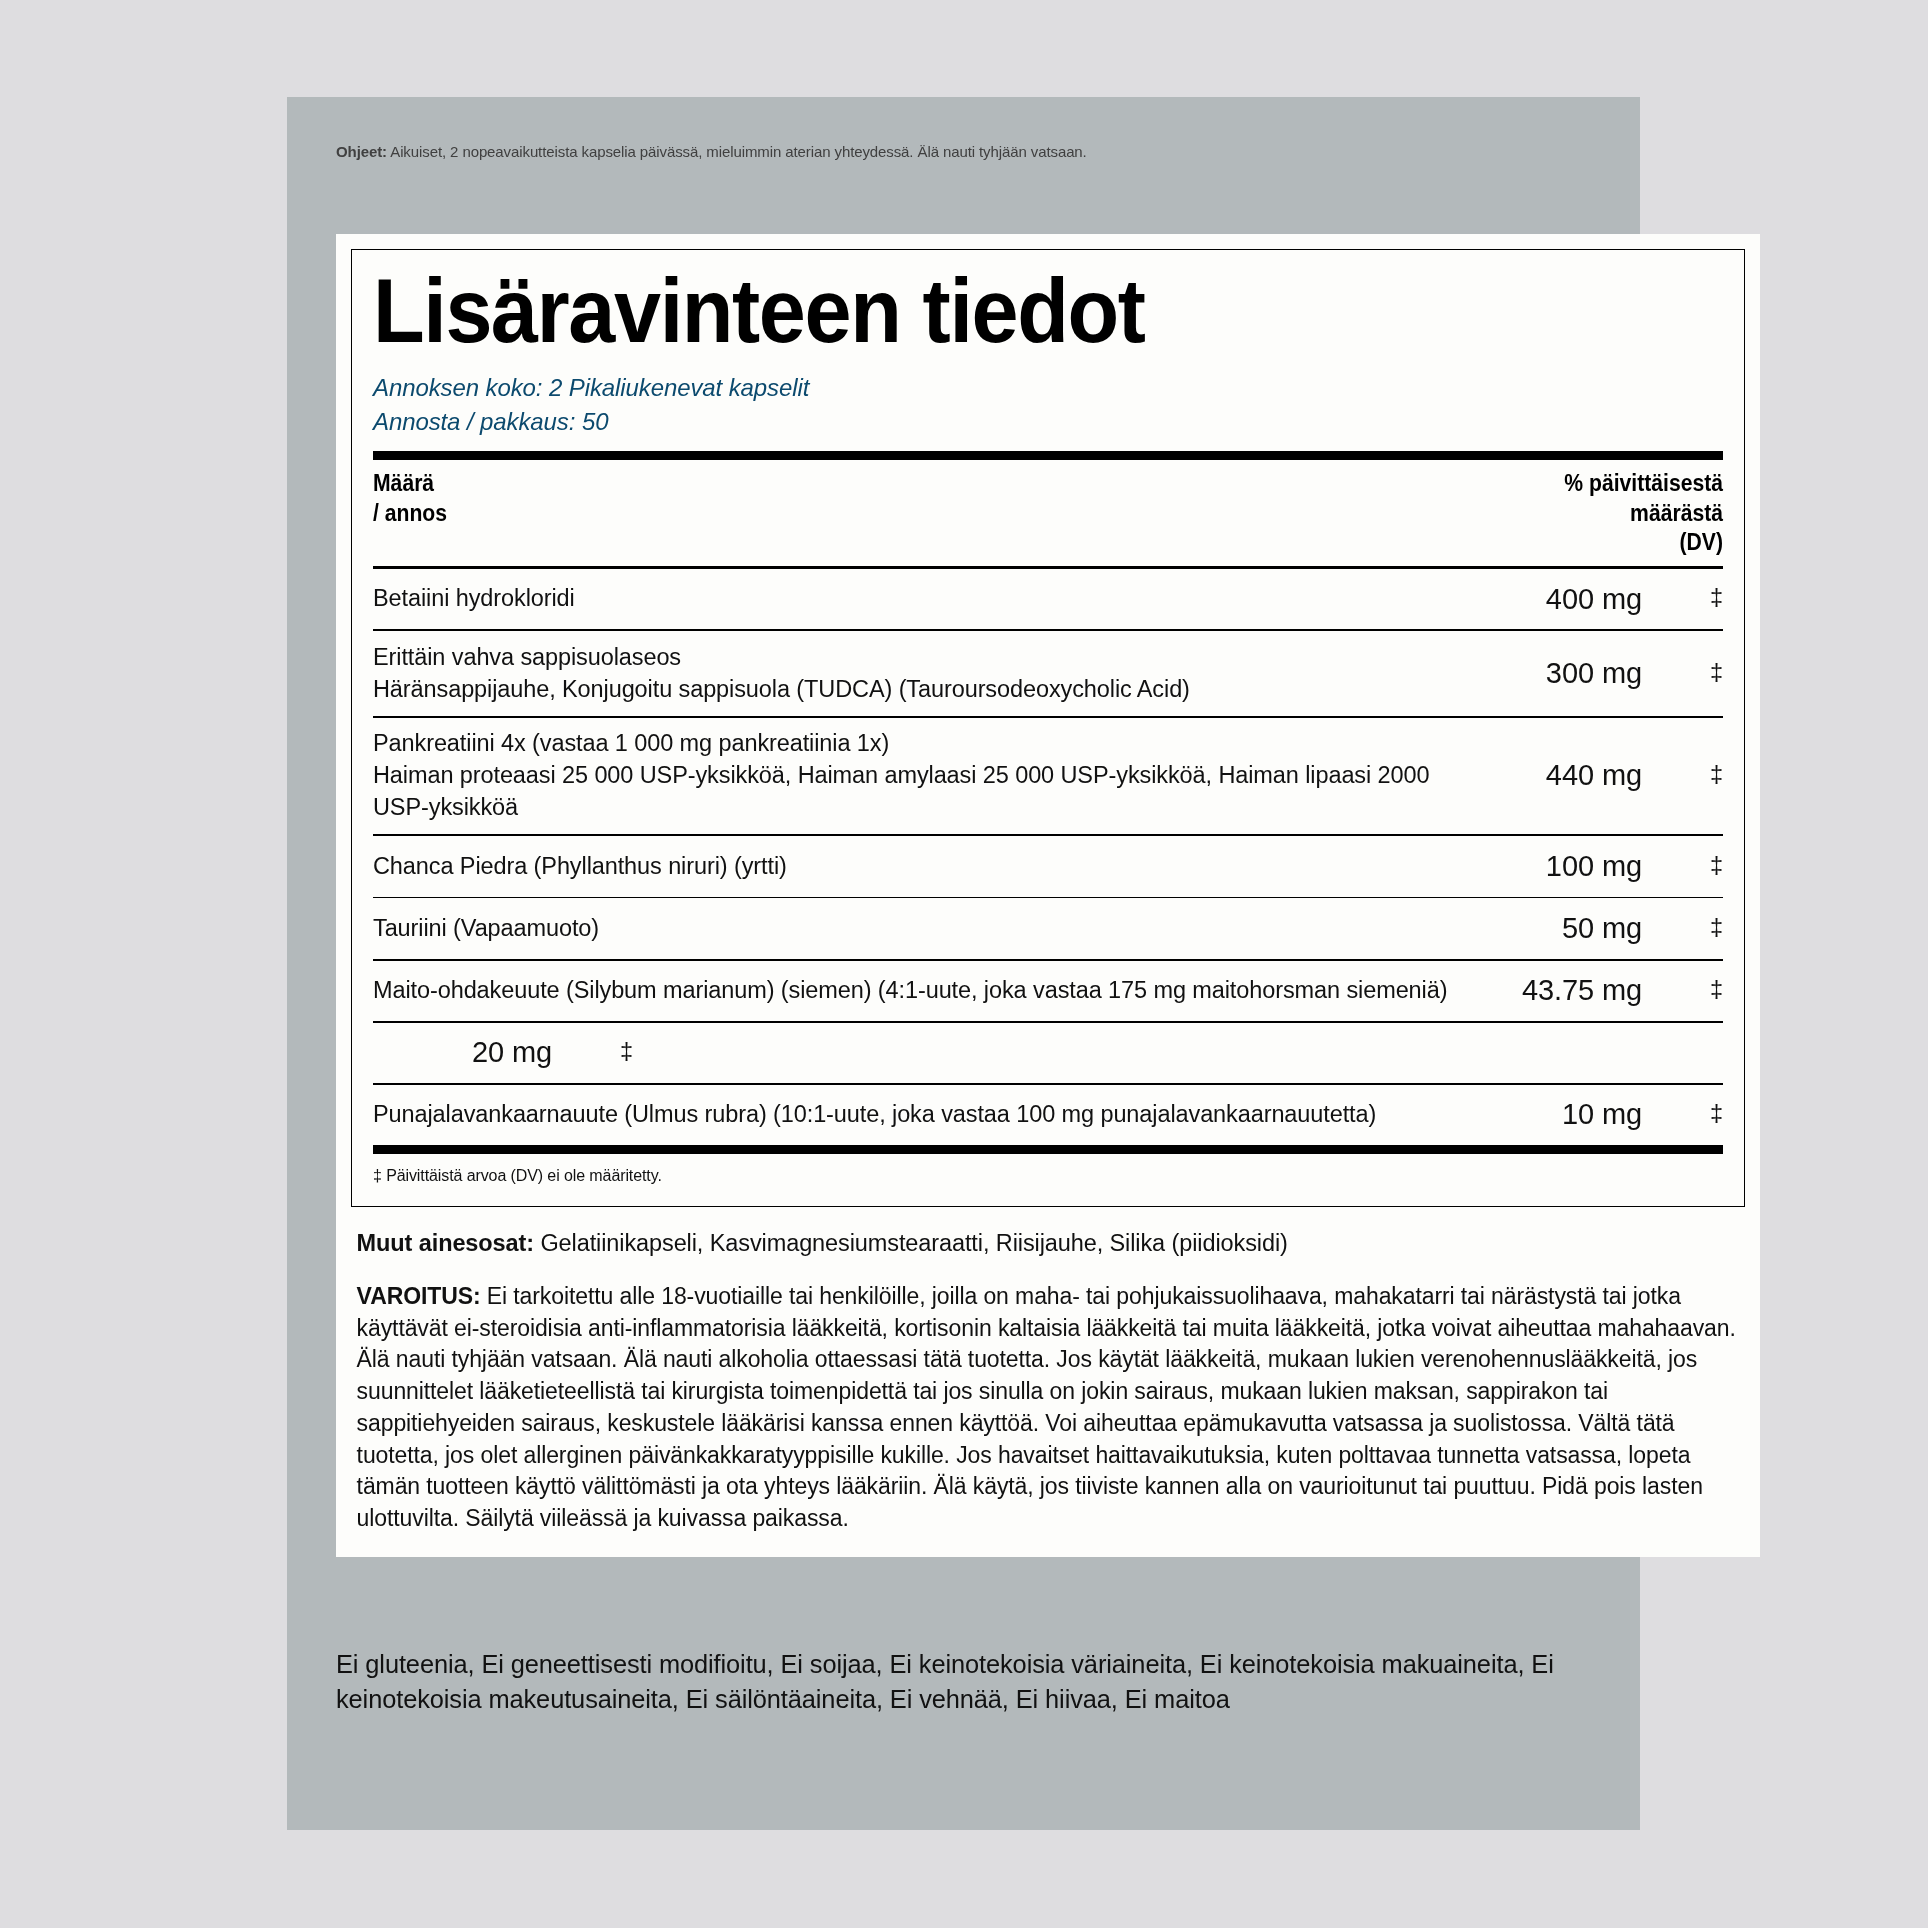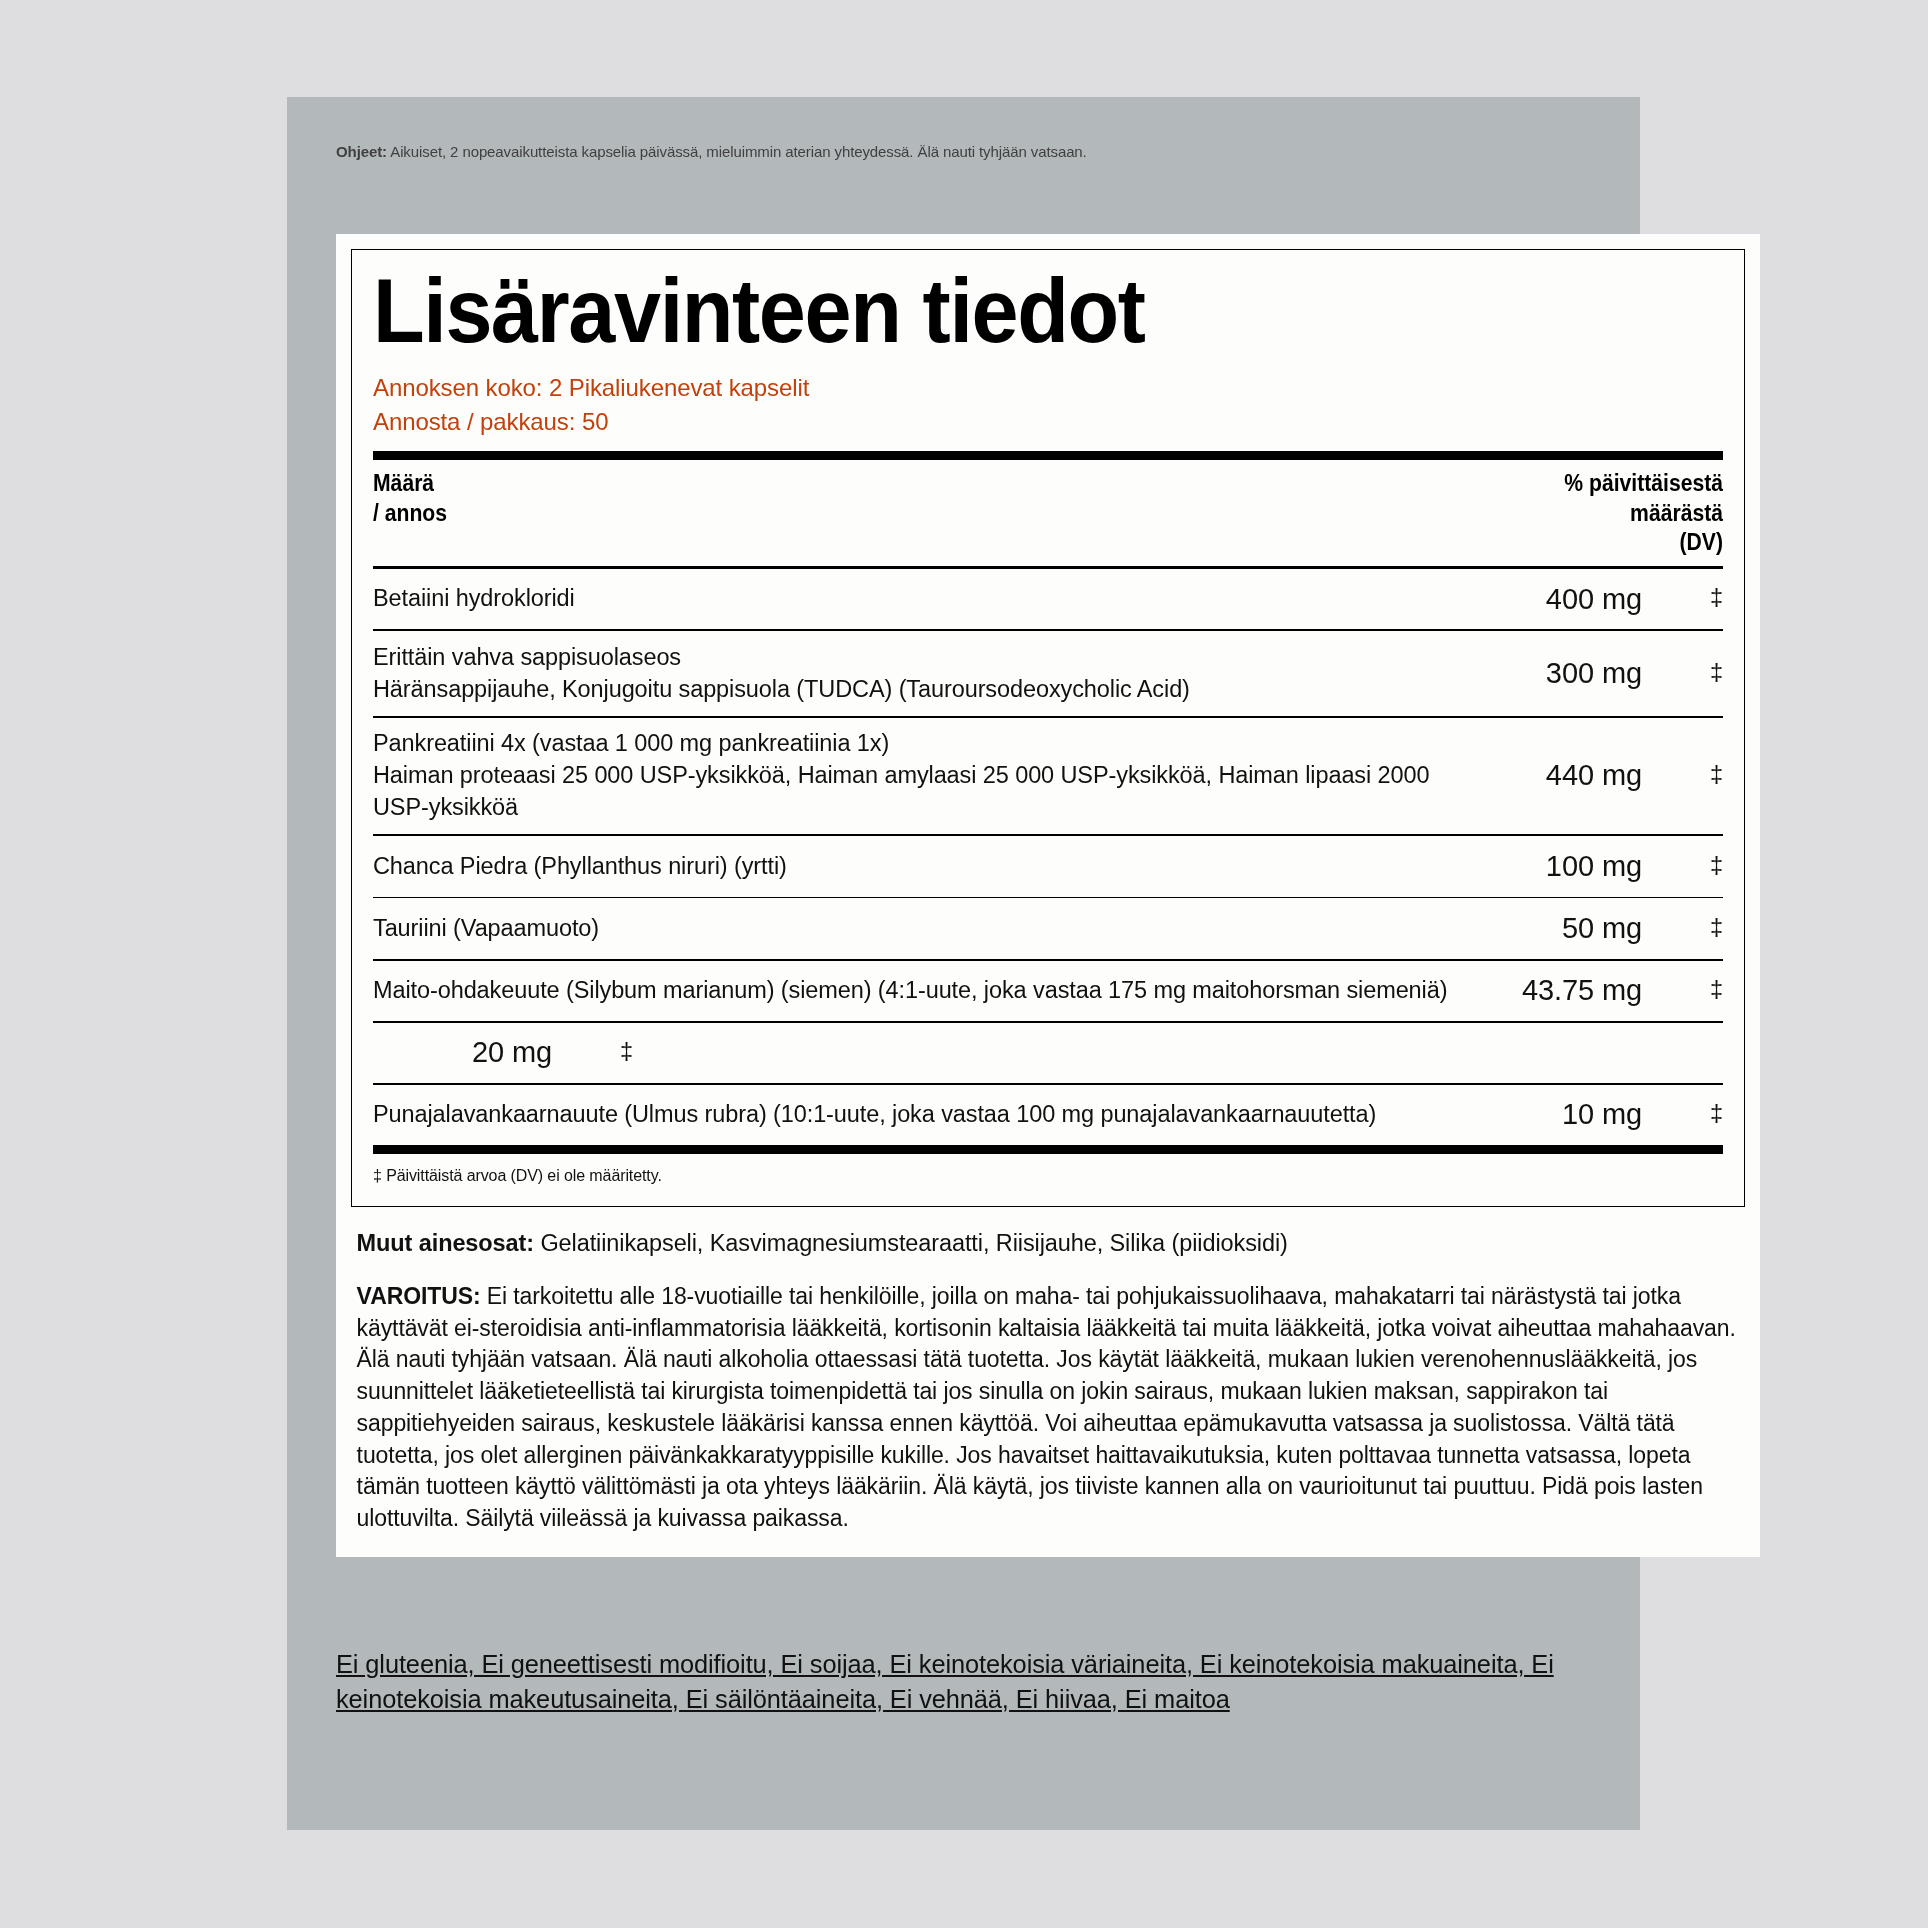--- a/index.html
+++ b/index.html
@@ -66,22 +66,23 @@
     color: #000;
     transform: scaleX(0.93);
     transform-origin: left center;
     margin: 5.6px 0 13px 0;
     white-space: nowrap;
   }
 
   .serving-line {
     font-size: 24px;
     line-height: 1.42;
-    color: #c2410c;
-    letter-spacing: -0.1px;
+    color: #0c4a6e;
+    letter-spacing: -0.1px;
+    font-style: italic;
   }
 
   
   .rule-thick {
     height: 8.5px;
     background: #000;
     margin: 12.2px 0 0 0;
   }
   .rule-thin {
     height: 1.9px;
@@ -184,21 +185,20 @@
 
   
   #claims {
     position: absolute;
     left: 49px;
     width: 1234px;
     font-size: 25.4px;
     line-height: 1.36;
     color: #111;
     letter-spacing: -0.1px;
-    text-decoration: underline;
   }
 </style>
 </head>
 <body>
 
 <div id="card">
 
   <div id="directions">
     <span class="lbl">Ohjeet:</span><span> Aikuiset, 2 nopeavaikutteista kapselia päivässä, mieluimmin aterian yhteydessä. Älä nauti tyhjään vatsaan.</span>
   </div>

